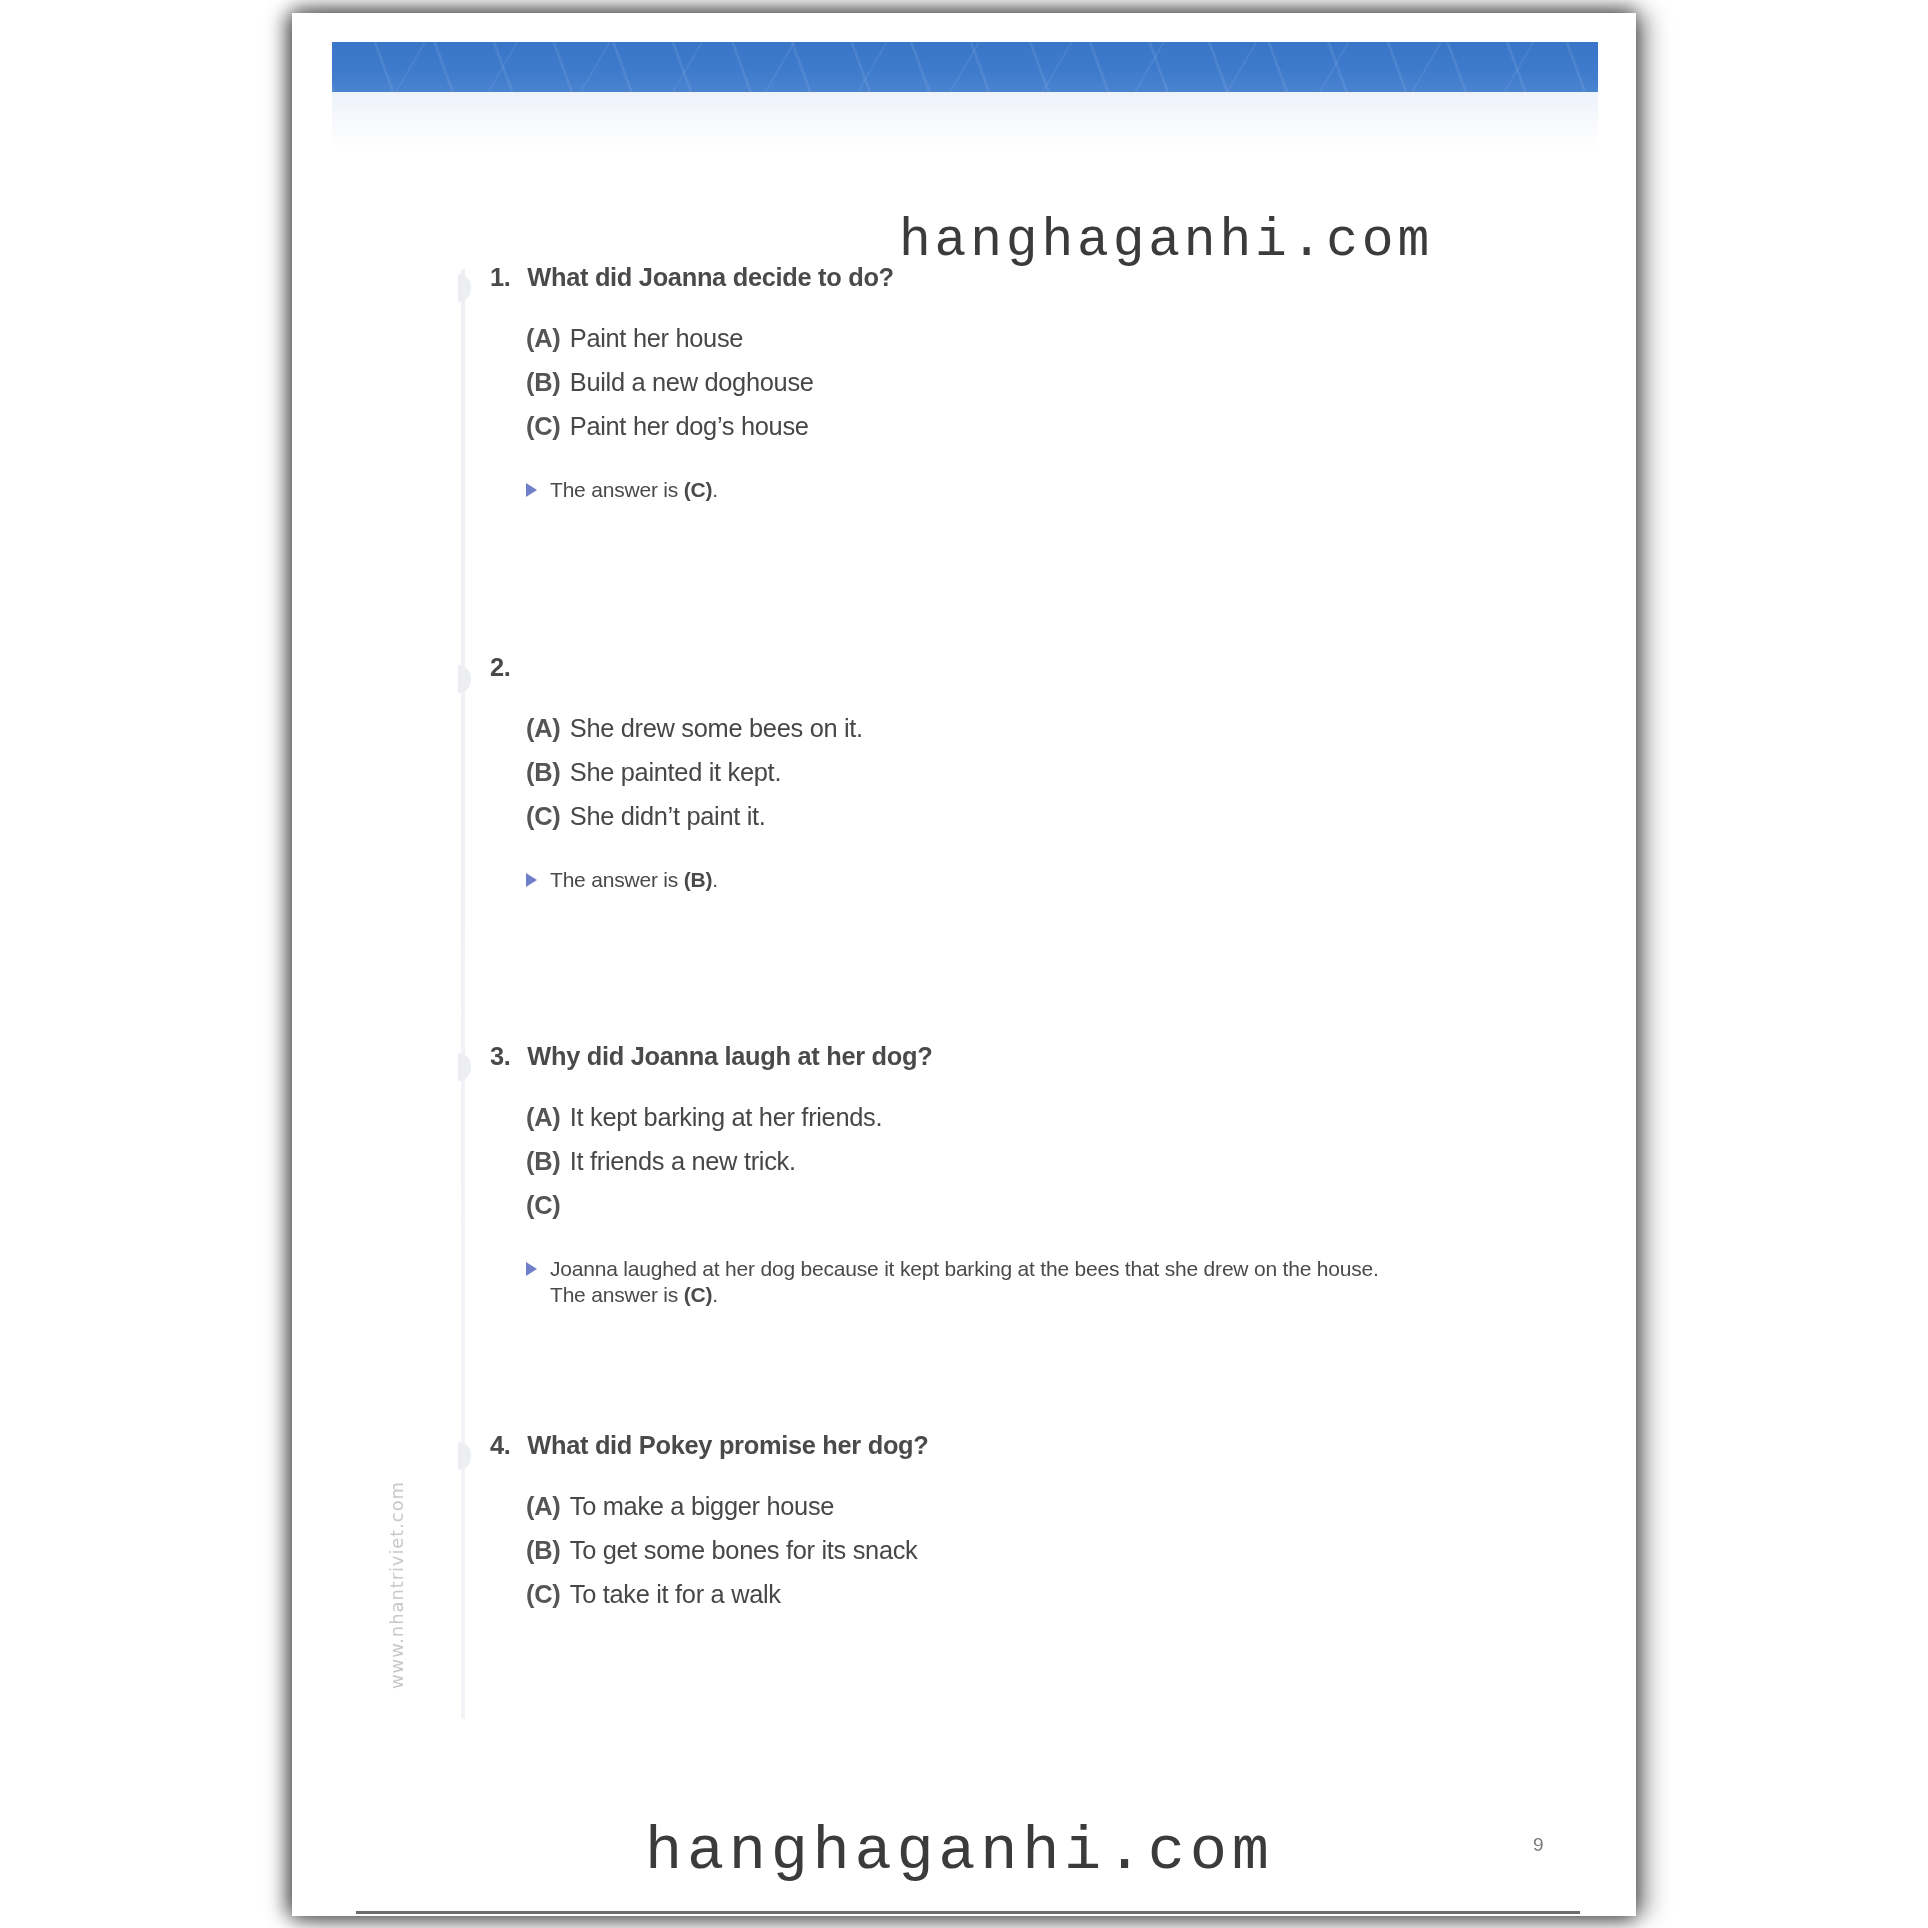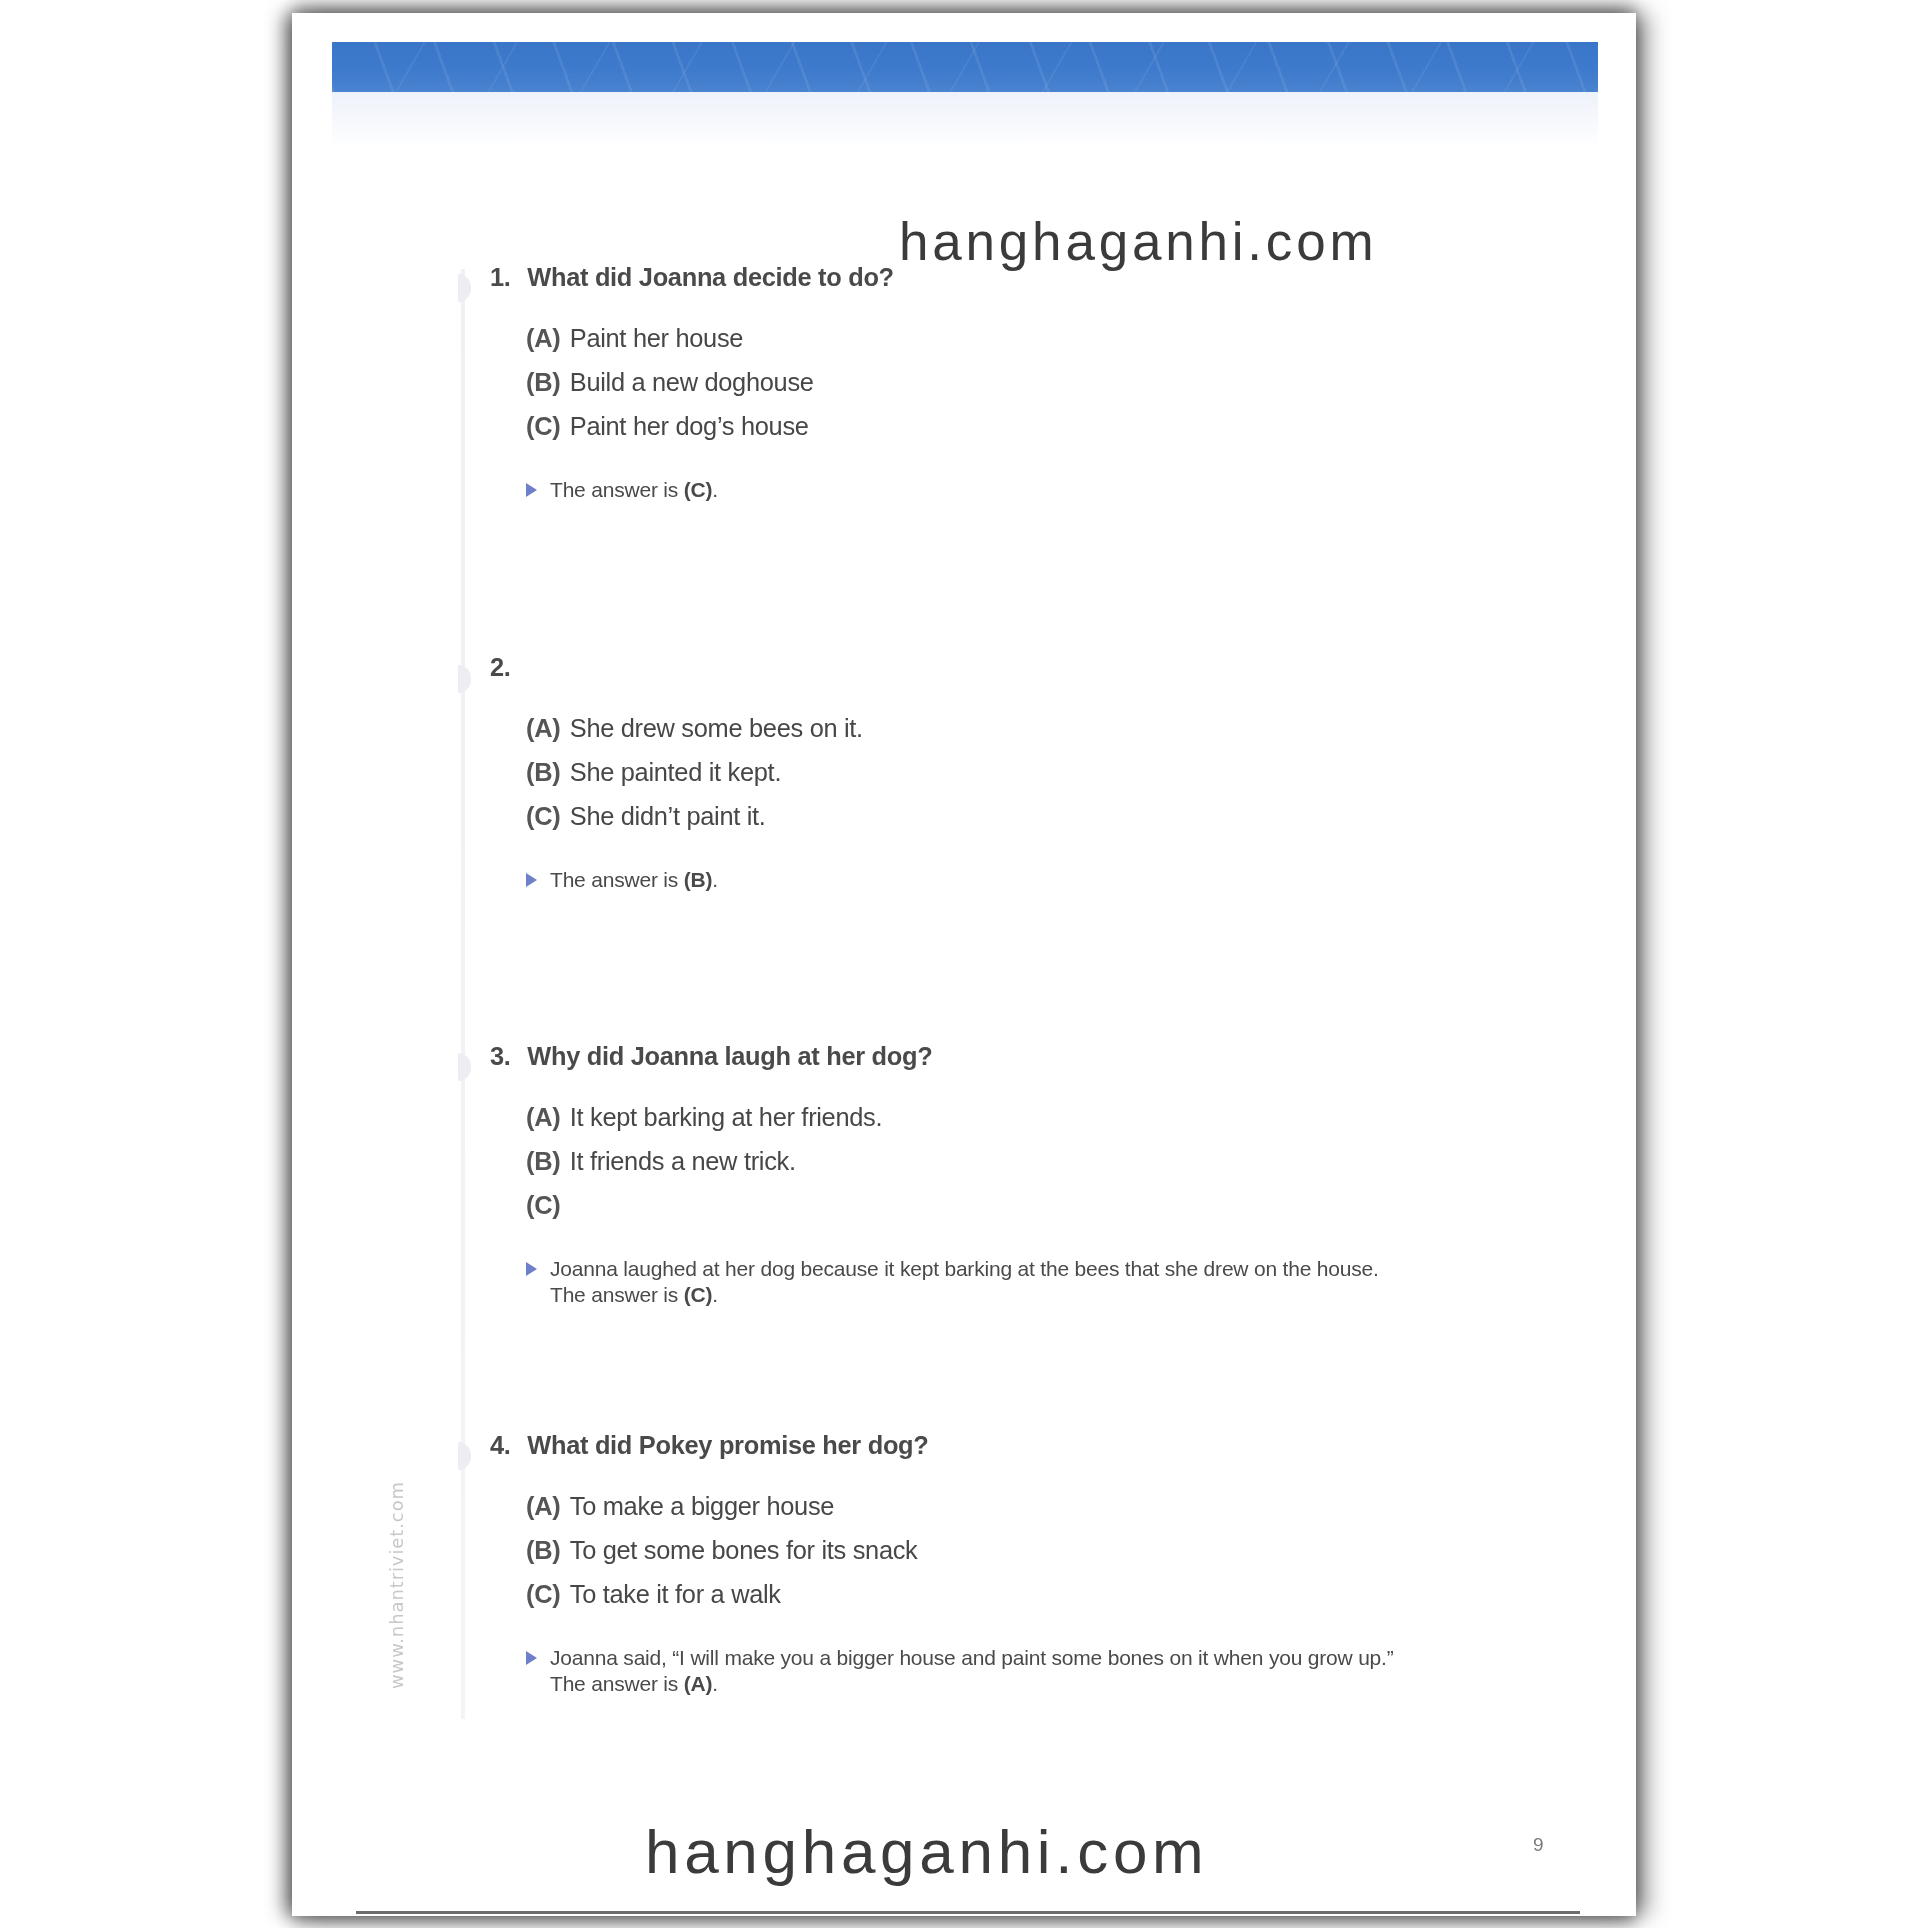--- a/index.html
+++ b/index.html
@@ -30,21 +30,21 @@
   }
   .side-line {
     position: absolute; left: 169px; top: 256px; width: 3.8px; height: 1450px;
     background: linear-gradient(180deg, #eef0f4, #f3f4f7);
   }
   .tab {
     position: absolute; left: 166px; width: 13px; height: 28px;
     background: #eceef2; border-radius: 0 14px 14px 0;
   }
   .watermark {
-    position: absolute; color: #3b3b3b; font-family: Liberation Sans, sans-serif;
+    position: absolute; color: #3b3b3b; font-family: Liberation Mono, monospace;
     letter-spacing: 3.8px; white-space: nowrap;
   }
   .wm-top { left: 607px; top: 198px; font-size: 53px; }
   .wm-bottom { left: 353px; top: 1803px; font-size: 62px; letter-spacing: 4.7px; }
   .question { position: absolute; left: 198px; width: 1083px; }
   .q-title {
     font-size: 25.4px; font-weight: bold; color: #4a4a4a;
     display: flex; gap: 11.3px; letter-spacing: -0.3px;
   }
   .q-num { width: 26px; }
@@ -176,27 +176,20 @@
         </div>
       <div class="option">
           <span class="opt-letter">(B)</span>
           <span>To get some bones for its snack</span>
         </div>
       <div class="option">
           <span class="opt-letter">(C)</span>
           <span>To take it for a walk</span>
         </div>
     </div>
-    <div class="explain">
-      <span class="arrow"></span>
-      <div class="explain-text">
-        <div>Joanna said, “I will make you a bigger house and paint some bones on it when you grow up.”</div>
-        <div><span>The answer is</span> <span class="answer-letter">(A)</span><span>.</span></div>
-      </div>
-    </div>
   </div>
 
   <div class="side-url">www.nhantriviet.com</div>
   <div class="watermark wm-bottom">hanghaganhi.com</div>
   <div class="page-num">9</div>
   <div class="bottom-rule"></div>
 </div>
 
 
 </body></html>

